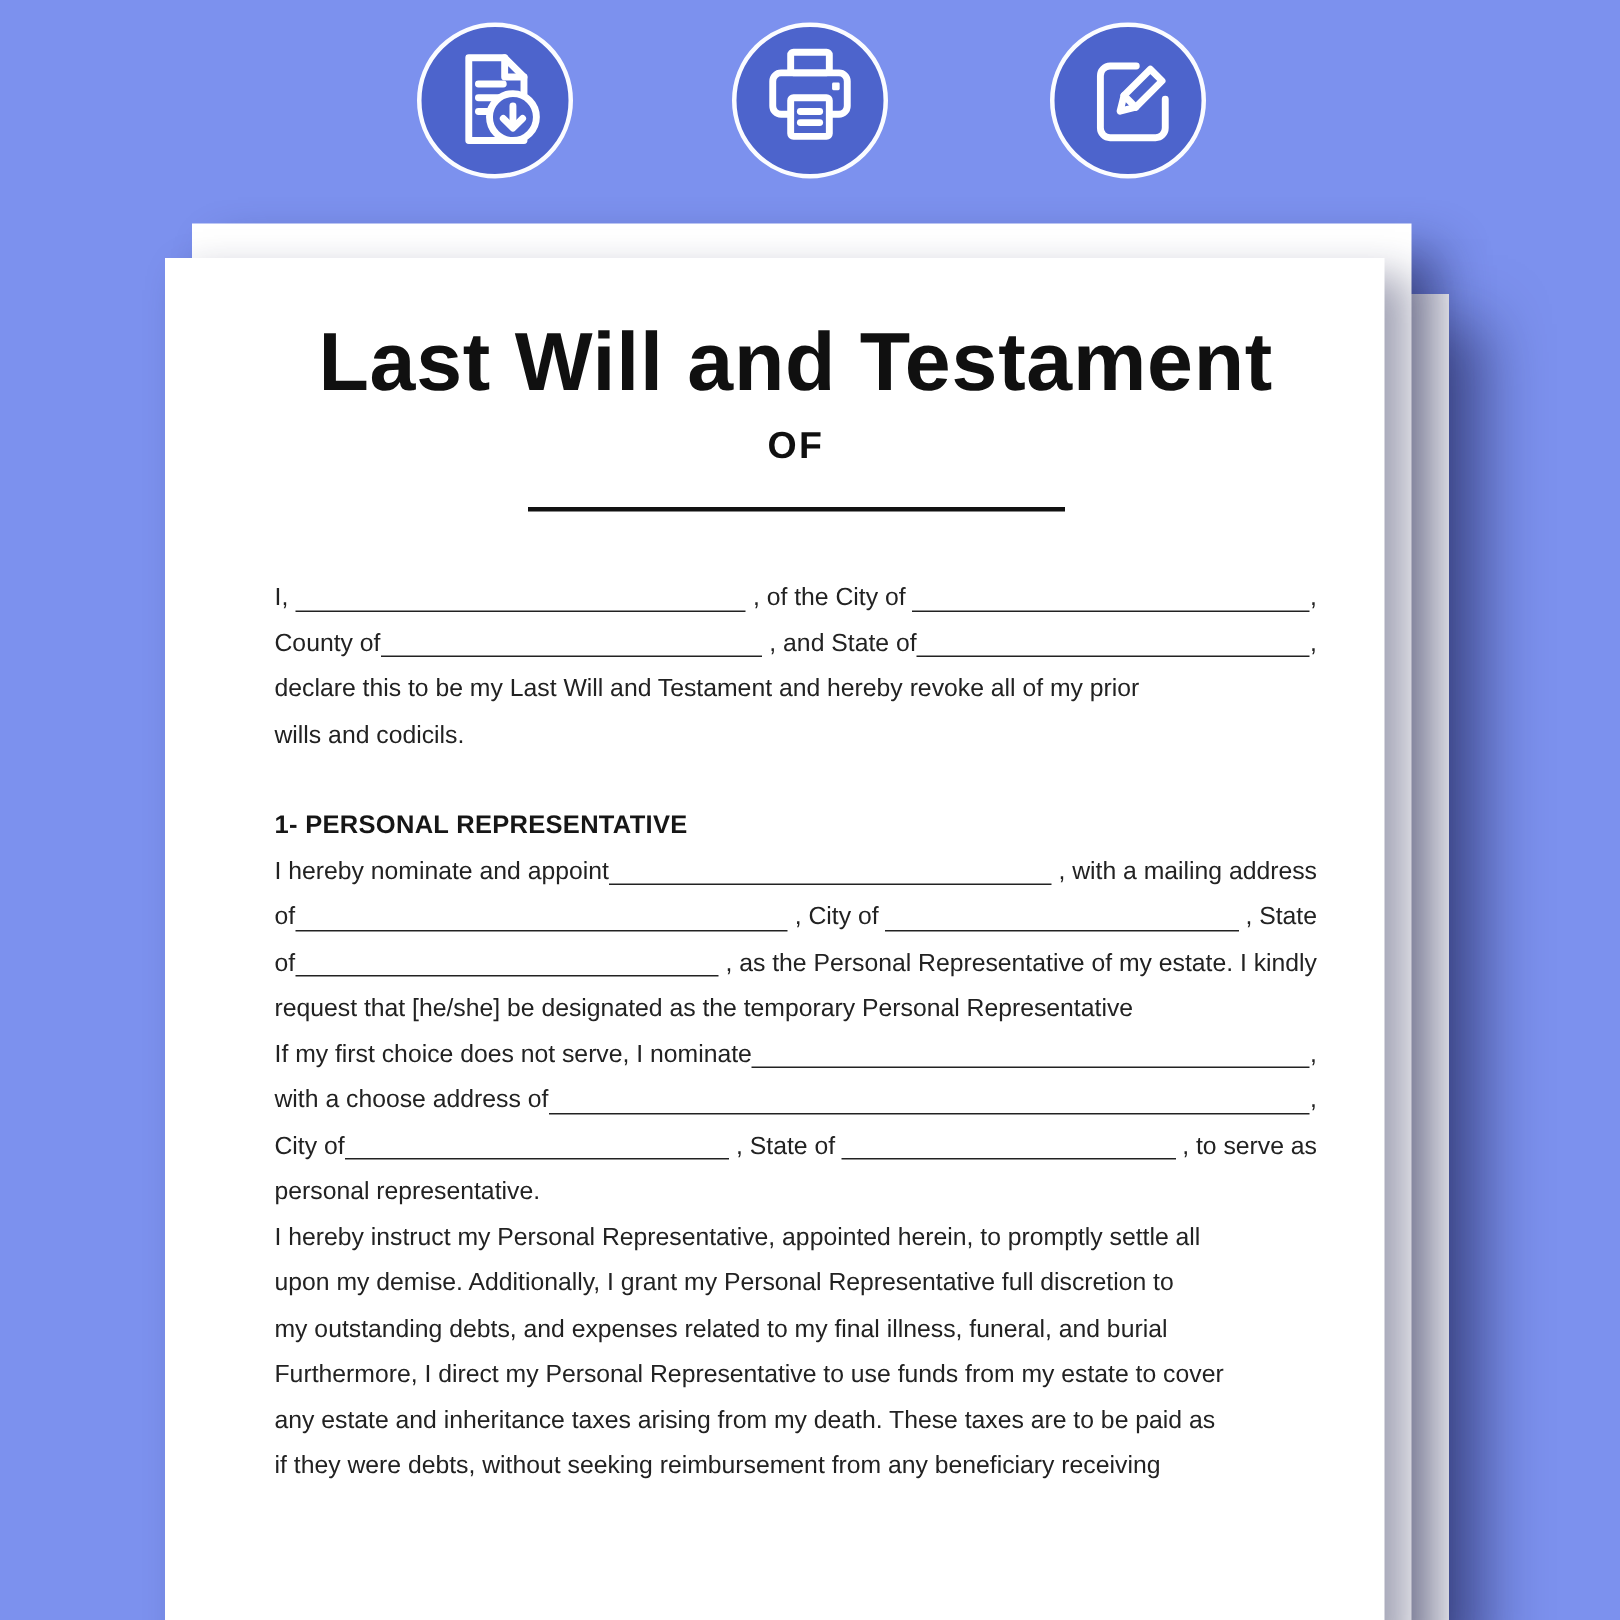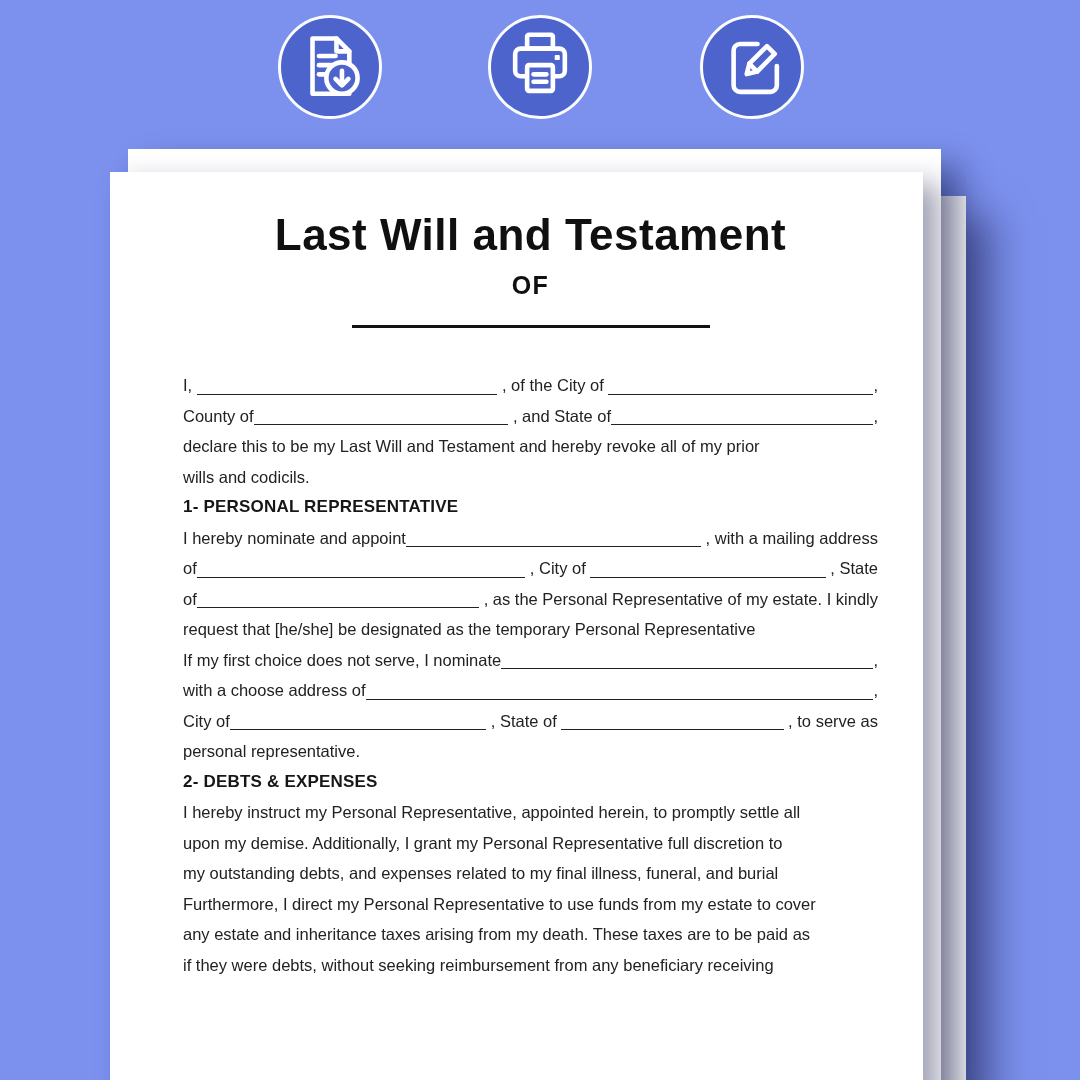--- a/index.html
+++ b/index.html
@@ -32,31 +32,31 @@
   #page-back-2{left:153px;top:196px;height:900px;z-index:1;
     box-shadow:26px 20px 38px rgba(22,24,70,0.50);}
   #page-back-1{left:128px;top:149px;height:950px;z-index:2;
     box-shadow:20px 16px 30px rgba(22,24,70,0.45);}
   #page-front{left:110px;top:172px;height:924px;z-index:3;
     box-shadow:16px 12px 26px rgba(22,24,70,0.40);}
 
   
   .content{padding:30px 45px 0 73px;color:#1f1f1f;overflow:hidden;}
   .title{
-    font-size:44px;font-weight:bold;color:#101010;text-align:center;
+    font-size:55px;font-weight:bold;color:#101010;text-align:center;
     margin:8px 0 0;letter-spacing:0.5px;line-height:1.15;
   }
   .subtitle{
     font-size:25px;font-weight:bold;color:#101010;text-align:center;
     margin:10px 0 0;letter-spacing:1.5px;line-height:1.15;
   }
   .name-line{width:358px;margin:26px auto 0;border-bottom:3.5px solid #111;height:0;}
 
   .body-text{margin-top:42px;font-size:16.5px;line-height:30.5px;color:#222;}
-  .sec-heading{font-weight:bold;font-size:17px;letter-spacing:0.2px;color:#161616;}
+  .sec-heading{font-weight:bold;font-size:17px;letter-spacing:0.2px;margin-top:30px;color:#161616;}
   .bline{display:flex;align-items:baseline;}
   .t{white-space:pre;}
   .blank{
     border-bottom:1.8px solid #222;align-self:flex-end;margin-bottom:6px;
     flex-basis:0;min-width:24px;
   }
 </style>
 </head>
 <body>
 
@@ -159,21 +159,20 @@
           <div class="bline">
             <span class="t">City of</span>
             <span class="blank" style="flex-grow: 225;"></span>
             <span class="t"> , State of </span>
             <span class="blank" style="flex-grow: 195;"></span>
             <span class="t"> , to serve as</span>
           </div>
           <div class="bline">
             <span class="t">personal representative.</span>
           </div>
-          <div class="sec-heading">2- DEBTS &amp; EXPENSES</div>
           <div class="bline">
             <span class="t">I hereby instruct my Personal Representative, appointed herein, to promptly settle all</span>
           </div>
           <div class="bline">
             <span class="t">upon my demise. Additionally, I grant my Personal Representative full discretion to</span>
           </div>
           <div class="bline">
             <span class="t">my outstanding debts, and expenses related to my final illness, funeral, and burial</span>
           </div>
           <div class="bline">

